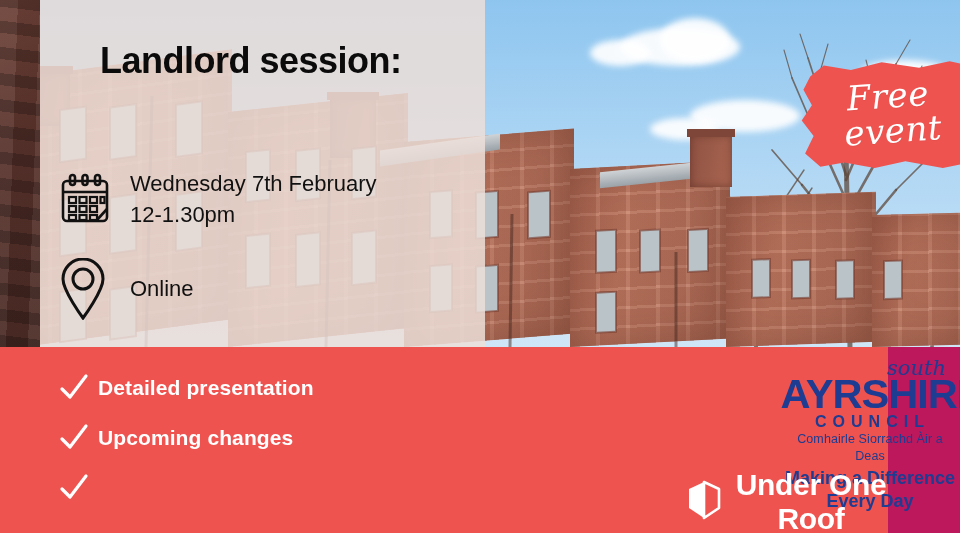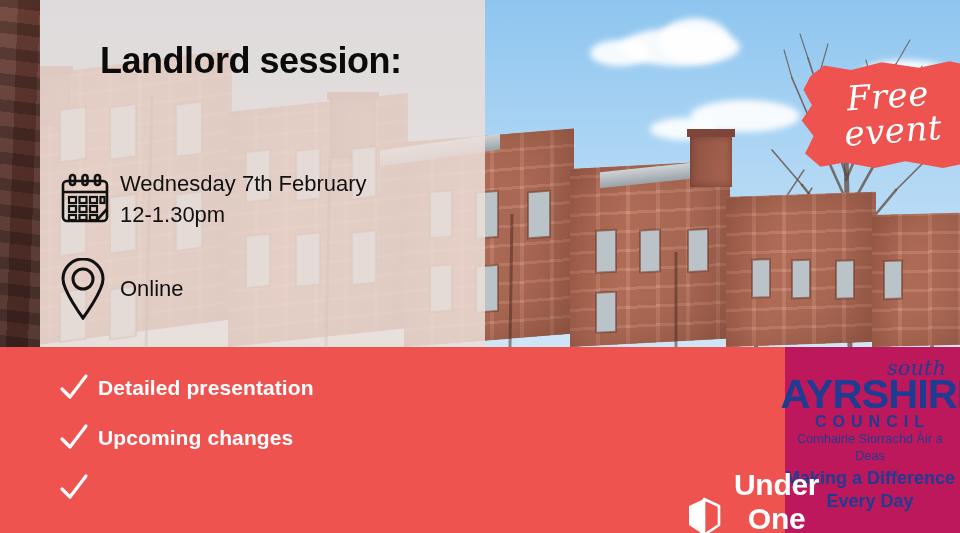--- a/index.html
+++ b/index.html
@@ -122,20 +122,21 @@
     width: 62px;
     flex: 0 0 62px;
     display: flex;
     justify-content: flex-start;
     align-items: center;
   }
   .info-text {
     font-size: 22px;
     color: #111;
     line-height: 1.42;
+    margin-left: 10px;
   }
 
   
   .free-blob {
     position: absolute;
     left: 800px; top: 59px;
     width: 170px; height: 110px;
   }
   .free-blob .blob-shape {
     position: absolute;
@@ -163,21 +164,21 @@
     transform: rotate(-4deg);
     text-shadow: 0 1px 0 rgba(0,0,0,.04);
   }
   .free-text .l1 { margin-left: 8px; }
   .free-text .l2 { margin-left: 14px; }
 
   
   .banner {
     position: absolute;
     left: 0; top: 347px;
-    width: 785px; height: 186px;
+    width: 888px; height: 186px;
     background: #ef5350;
   }
   .checklist {
     position: absolute;
     left: 58px; top: 16px;
   }
   .check-item {
     display: flex;
     align-items: center;
     height: 50px;

